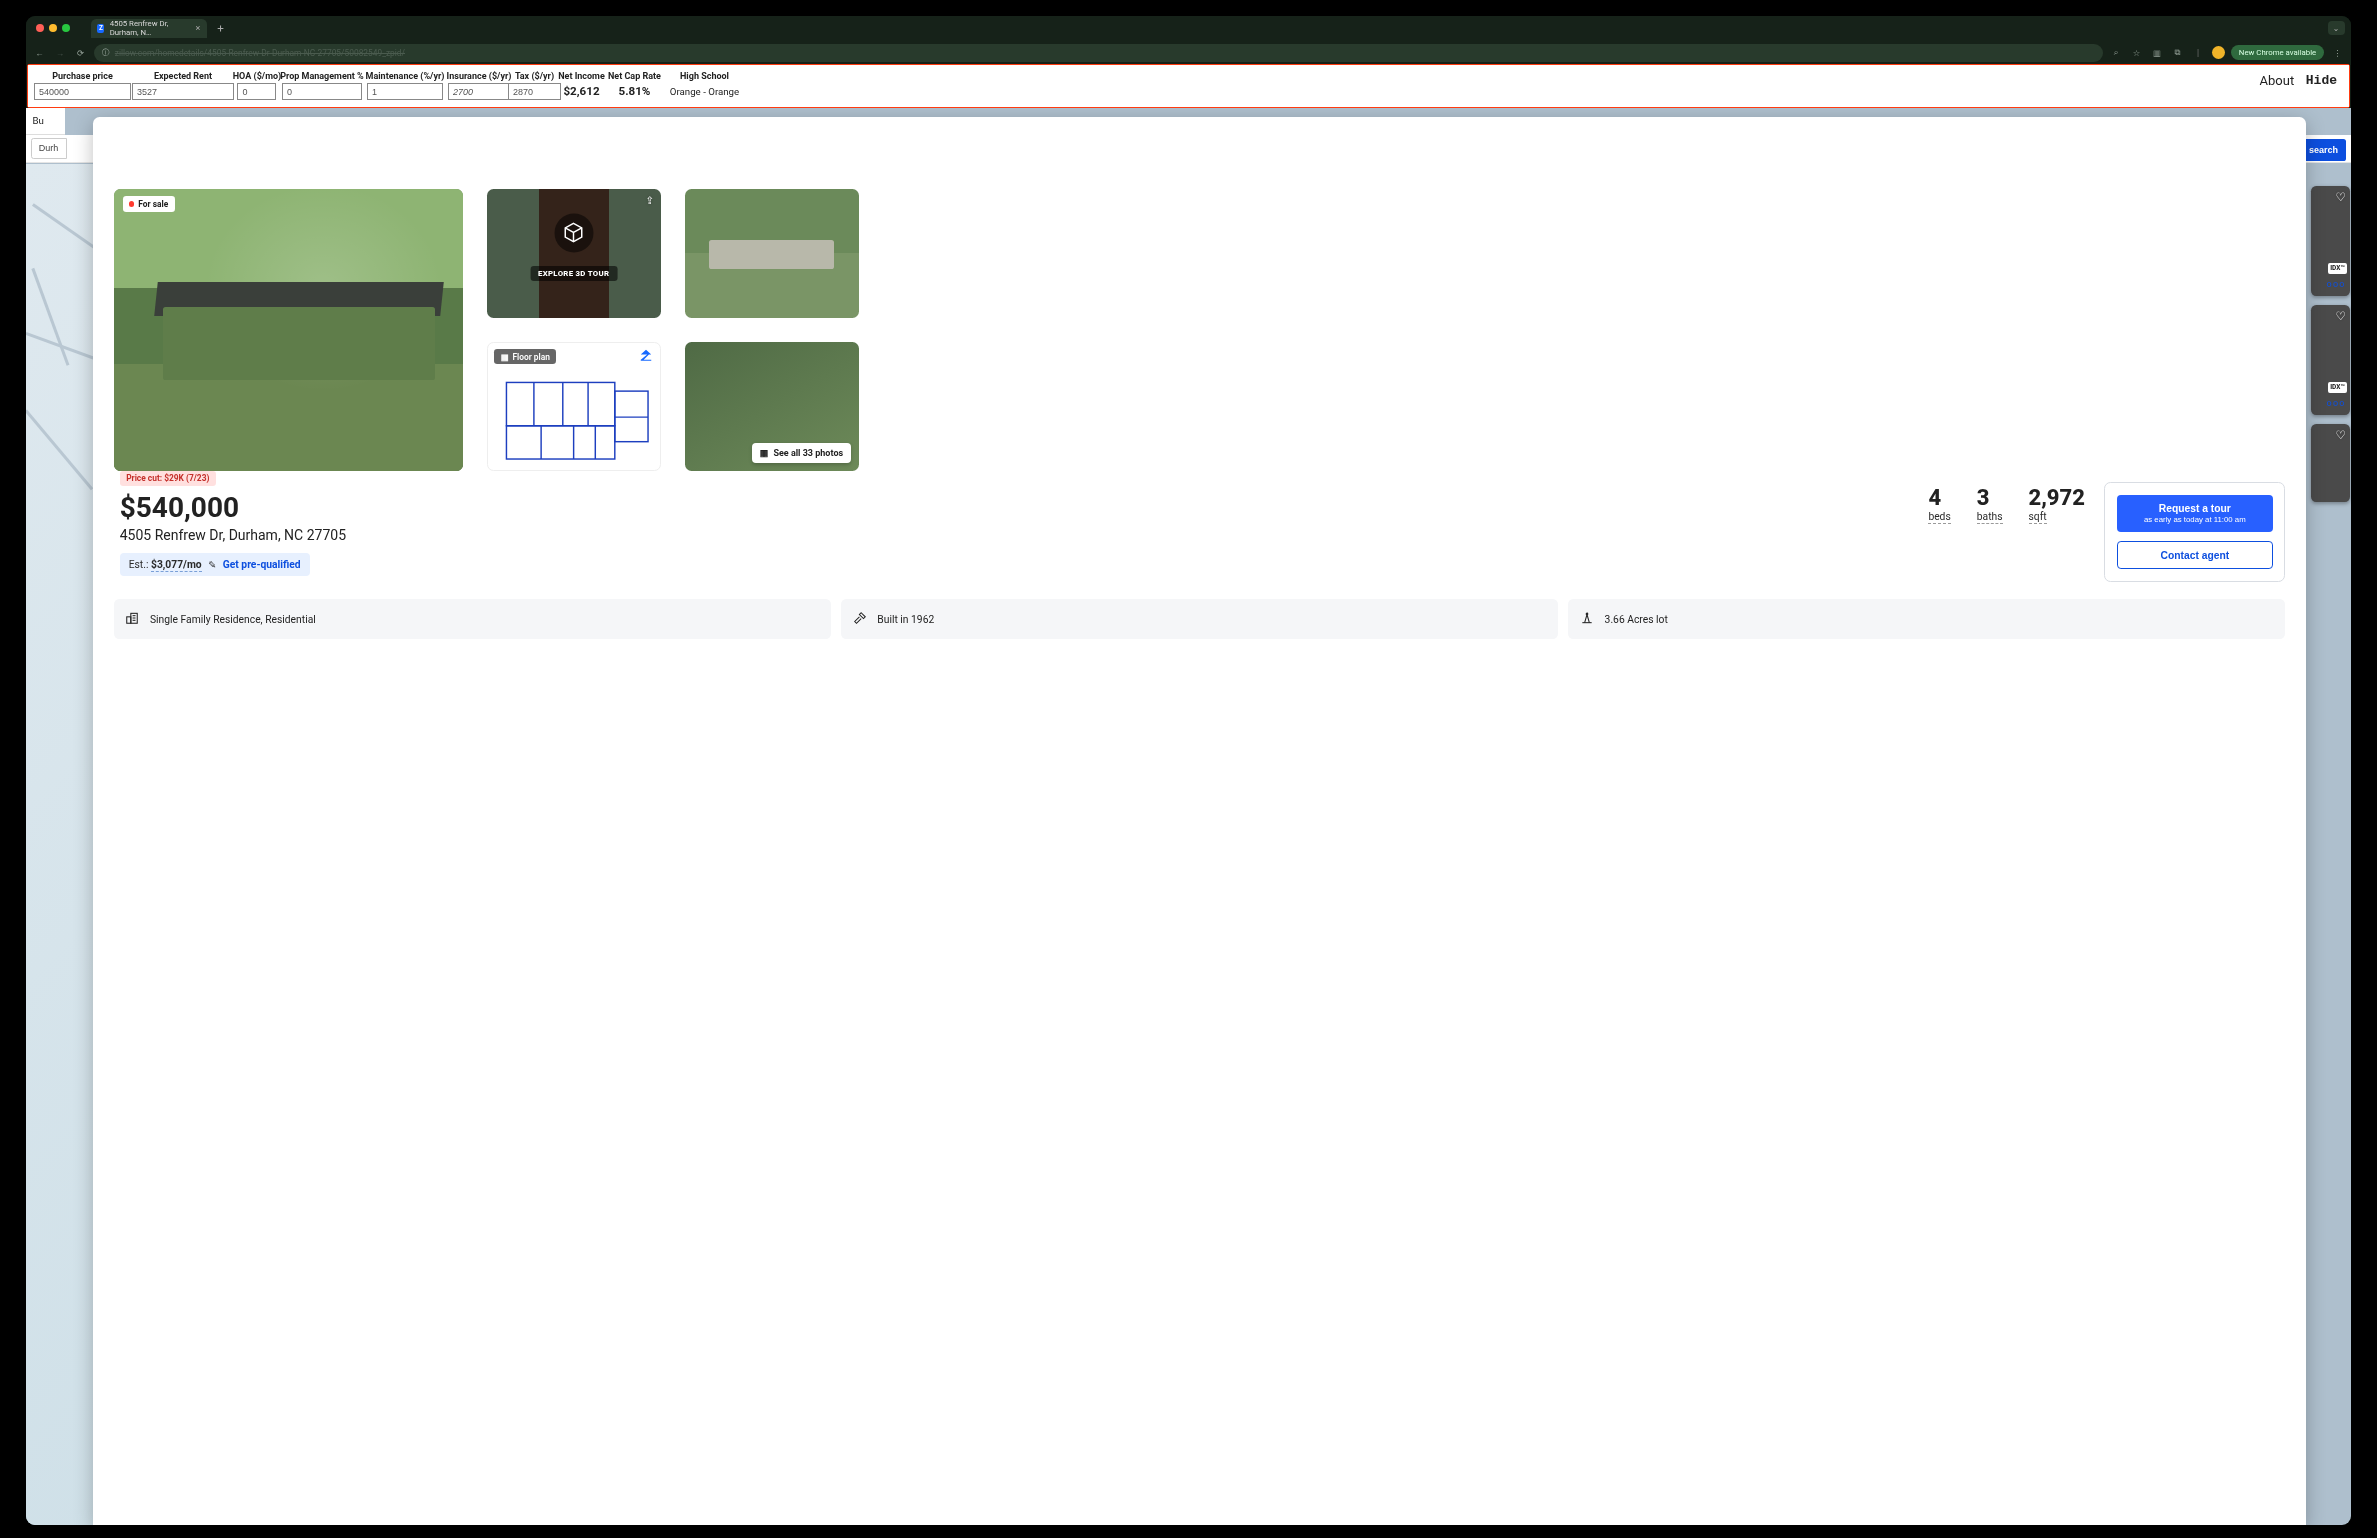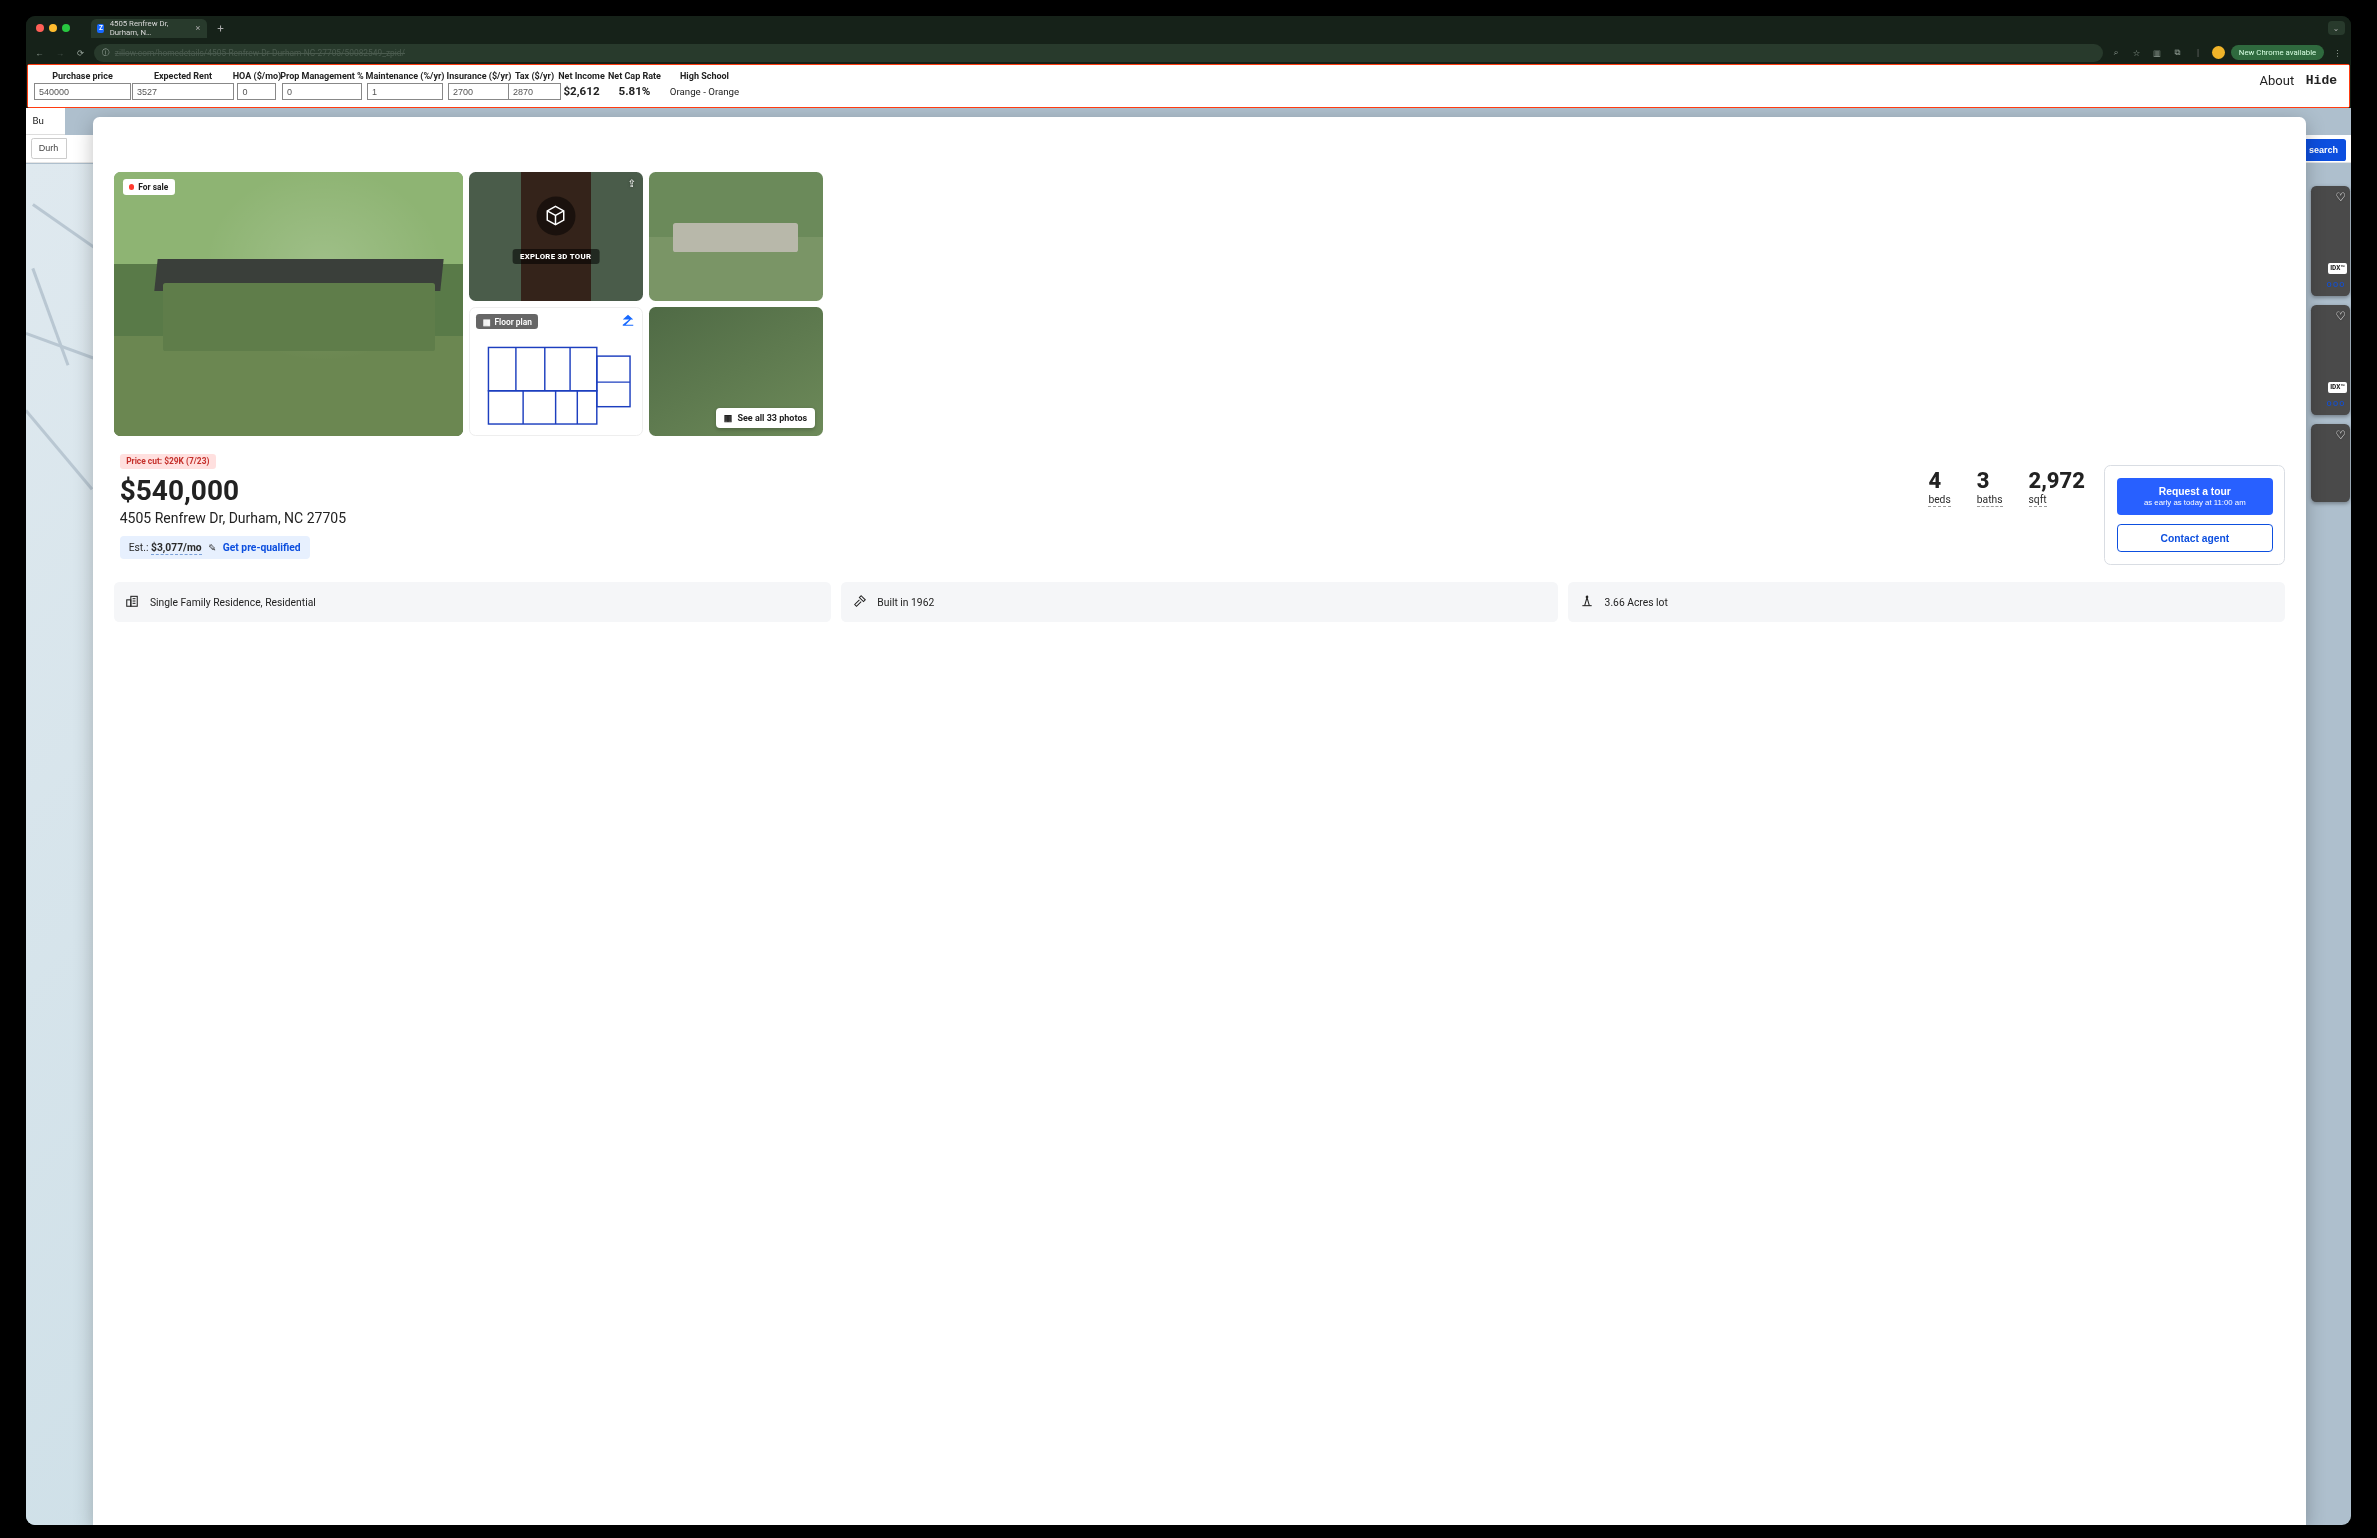--- a/index.html
+++ b/index.html
@@ -178,23 +178,23 @@
     border-radius:6.5px 6.5px 0 0;
     box-shadow:0 5.2px 19.4px rgba(0,0,0,.25);
     overflow:auto;
     z-index:3;
     padding: 41px 20.7px 0 20.7px;
   }
   .gallery{
     display:grid;
     grid-template-columns: 349px 174px 174px;
     grid-template-rows: 129px 129px;
-    gap:6px;
+    gap:24px;
     height:265px;
-    margin-top:14px;
+    margin-top:31px;
   }
   .gcell{
     border-radius:6.5px;overflow:hidden;position:relative;
     background:#6b8e5a;
   }
   .hero{grid-row:1 / span 2;}
   .hero-inner{
     position:absolute;inset:0;
     background:
       radial-gradient(ellipse at 60% 35%, rgba(255,255,255,.15), transparent 40%),
@@ -363,21 +363,21 @@
       <div class="ext-col" style="width:85px">
         <label>Prop Management %</label>
         <input style="width: 80px;" value="0">
       </div>
       <div class="ext-col" style="width:81px">
         <label>Maintenance (%/yr)</label>
         <input style="width: 76px;" value="1">
       </div>
       <div class="ext-col" style="width:67px">
         <label>Insurance ($/yr)</label>
-        <input style="width: 62px;" value="2700">
+        <input style="width: 62px; font-style: italic;" value="2700">
       </div>
       <div class="ext-col" style="width:44px">
         <label>Tax ($/yr)</label>
         <input style="width: 53px;" value="2870">
       </div>
       <div class="ext-col" style="width:50px">
         <label>Net Income</label>
         <div class="ext-val">$2,612</div>
       </div>
       <div class="ext-col" style="width:56px">

